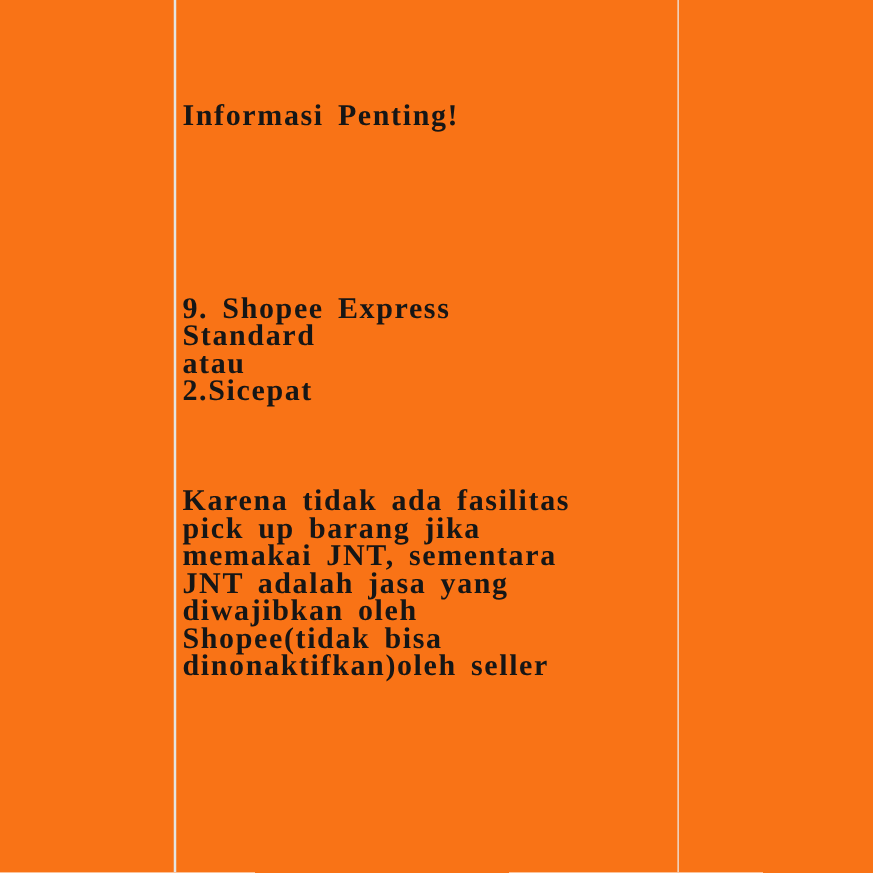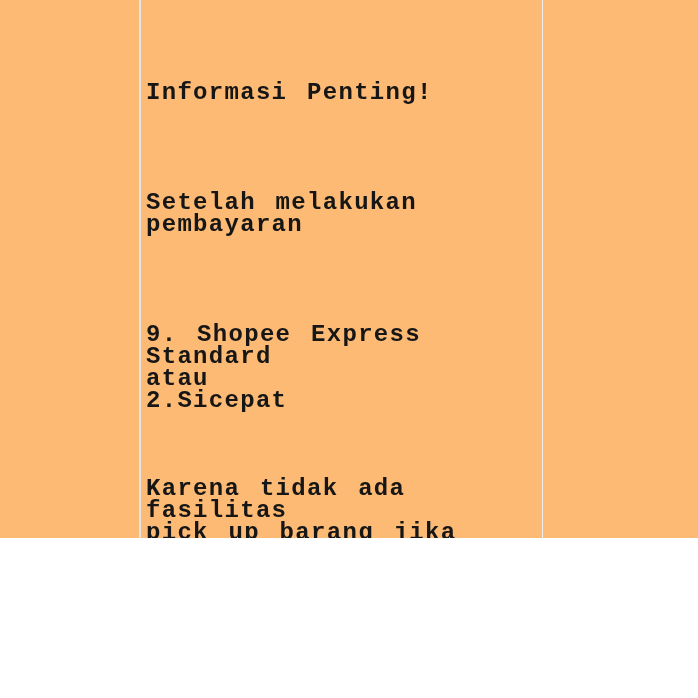--- a/index.html
+++ b/index.html
@@ -3,24 +3,24 @@
 <meta charset="utf-8">
 <style>
   html, body {
     margin: 0;
     padding: 0;
     background: #ffffff;
   }
   .canvas {
     position: relative;
     width: 698px;
-    height: 538px;
-    background: #fdba74;
+    height: 698px;
+    background: #f97316;
     overflow: hidden;
-    font-family: Liberation Mono, monospace;
+    font-family: Liberation Serif, serif;
   }
   .divider {
     position: absolute;
     top: 0;
     bottom: 0;
   }
   .divider-left {
     left: 139px;
     width: 2px;
     background: #e4e4e4;
@@ -59,22 +59,20 @@
 </head>
 <body>
 
 <div class="canvas">
   <div class="divider divider-left"></div>
   <div class="divider divider-right"></div>
 
   <div class="text-block">
     <div class="notice-title">Informasi Penting!</div>
 
-    <p class="notice-paragraph">Setelah melakukan
-pembayaran</p>
 
 
     <p class="notice-paragraph">9. Shopee Express
 Standard
 atau
 2.Sicepat</p>
 
     <p class="notice-paragraph">Karena tidak ada fasilitas
 pick up barang jika
 memakai JNT, sementara

